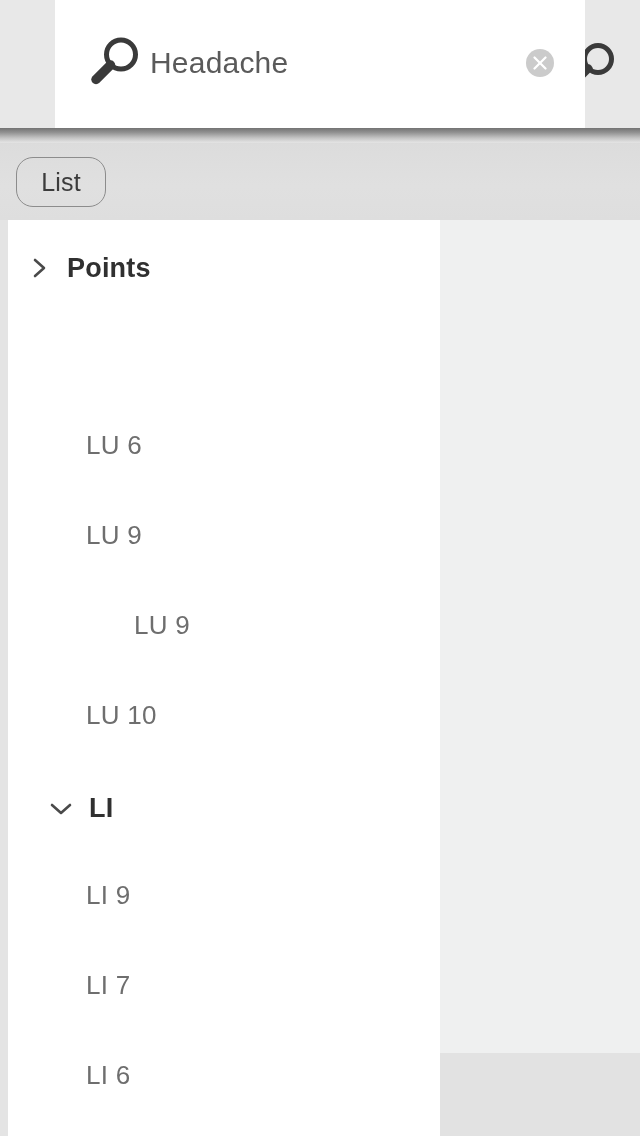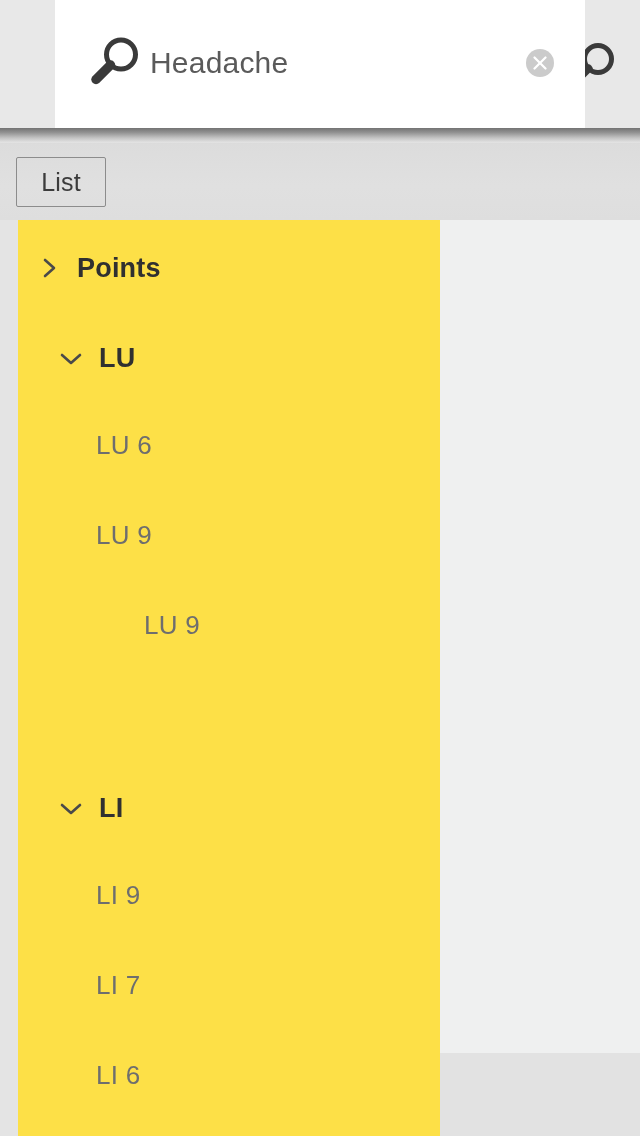--- a/index.html
+++ b/index.html
@@ -50,21 +50,21 @@
     background: #dedede;
     background: linear-gradient(to bottom, #dcdcdc 0%, #e0e0e0 55%, #dedede 100%);
   }
   .list-button {
     position: absolute;
     left: 16px;
     top: 14px;
     width: 90px;
     height: 50px;
     border: 1px solid #8c8c8c;
-    border-radius: 2px;
+    border-radius: 17px;
     background: transparent;
     color: #3c3c3c;
     font-size: 25px;
     font-weight: 400;
     letter-spacing: .2px;
     line-height: 48px;
     text-align: center;
     box-sizing: border-box;
     padding: 0;
     cursor: pointer;
@@ -72,24 +72,24 @@
 
   
   .content {
     position: absolute;
     left: 0; top: 220px;
     width: 640px;
     height: 916px;
   }
   .sidebar {
     position: absolute;
-    left: 18px; top: 0;
+    left: 8px; top: 0;
     width: 440px;
     height: 916px;
-    background: #fde047;
+    background: #ffffff;
     overflow: hidden;
   }
   .right-panel {
     position: absolute;
     left: 440px; top: 0;
     width: 200px;
     height: 833px;
     background: #eff0f0;
   }
   .right-panel-footer {
@@ -232,36 +232,31 @@
     <div class="sidebar">
 
     <div class="tree-row" style="left: 18px; top: 26px;">
           <span class="chev">
             <svg width="26" height="26" viewBox="0 0 26 26">
               <polyline points="9,5 18,13 9,21" fill="none" stroke="#4a4a4a" stroke-width="2.6" stroke-linecap="round" stroke-linejoin="round"></polyline>
             </svg>
           </span>
           <span class="row-label row-group">Points</span>
         </div>
-        <div class="tree-row" style="left: 40px; top: 116px;">
-          <span class="chev">
-            <svg width="26" height="26" viewBox="0 0 26 26">
-              <polyline points="4,10 13,18 22,10" fill="none" stroke="#4a4a4a" stroke-width="2.6" stroke-linecap="round" stroke-linejoin="round"></polyline>
-            </svg>
-          </span>
-          <span class="row-label row-group">LU</span>
-        </div>
         <div class="tree-row" style="left: 78px; top: 203px;">
           <span class="row-label row-leaf">LU 6</span>
         </div>
         <div class="tree-row" style="left: 78px; top: 293px;">
           <span class="row-label row-leaf">LU 9</span>
         </div>
         <div class="tree-row" style="left: 78px; top: 383px; margin-left: 48px;">
           <span class="row-label row-leaf">LU 9</span>
+        </div>
+        <div class="tree-row" style="left: 78px; top: 473px;">
+          <span class="row-label row-leaf">LU 10</span>
         </div>
         <div class="tree-row" style="left: 40px; top: 566px;">
           <span class="chev">
             <svg width="26" height="26" viewBox="0 0 26 26">
               <polyline points="4,10 13,18 22,10" fill="none" stroke="#4a4a4a" stroke-width="2.6" stroke-linecap="round" stroke-linejoin="round"></polyline>
             </svg>
           </span>
           <span class="row-label row-group">LI</span>
         </div>
         <div class="tree-row" style="left: 78px; top: 653px;">

